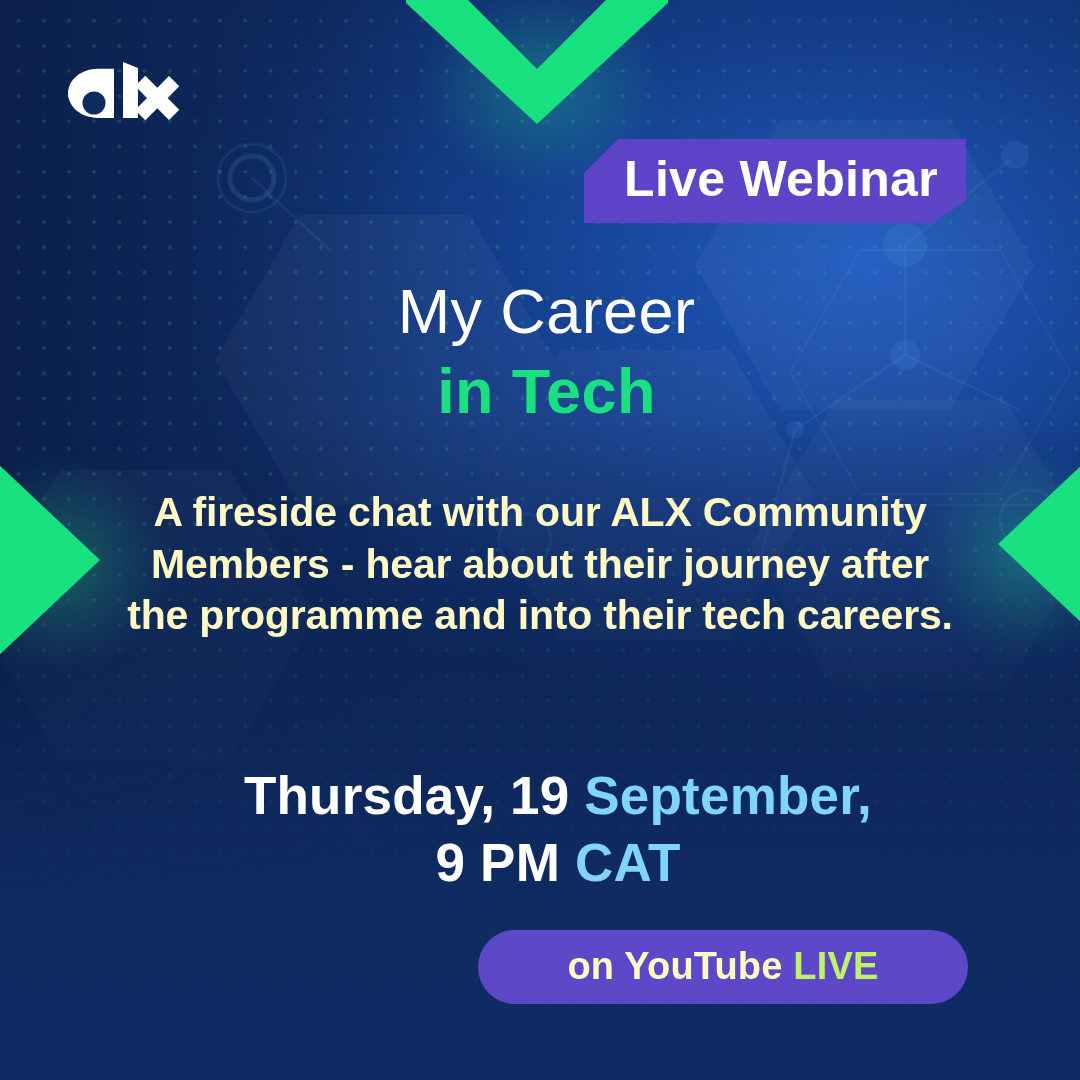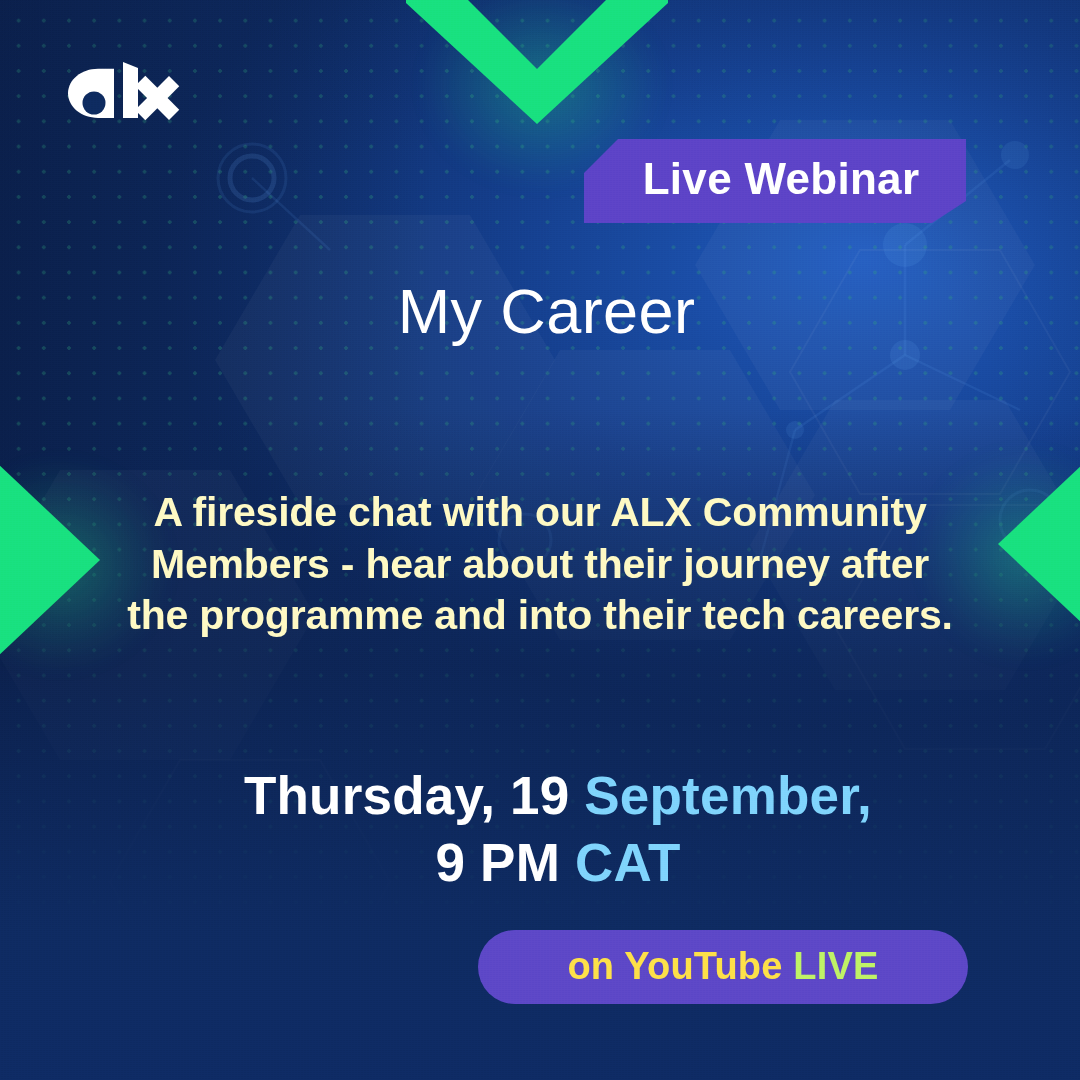--- a/index.html
+++ b/index.html
@@ -81,21 +81,21 @@
   
   #badge {
     position:absolute; left:584px; top:139px;
     width:382px; height:84px;
     background:#5b42c6;
     clip-path:polygon(34px 0, 100% 0, 100% 62px, 348px 100%, 0 100%, 0 34px);
     display:flex; align-items:center; justify-content:center;
   }
   #badge .badge-label {
     color:#ffffff;
-    font-size:44px; font-weight:bold; letter-spacing:.3px;
+    font-size:50px; font-weight:bold; letter-spacing:.3px;
     transform:translate(6px,-2px);
     text-align:right;
   }
 
   
   #content { position:absolute; left:0; right:0; top:0; }
 
   .title {
     position:absolute; left:13px; right:0; top:280px;
     text-align:center; line-height:1.0;
@@ -129,21 +129,21 @@
   .datetime .row { display:block; }
 
   
   #pill {
     position:absolute; left:478px; top:930px;
     width:490px; height:74px;
     background:#5b46c6; border-radius:37px;
     display:flex; align-items:center; justify-content:center;
   }
   #pill .p-text { font-size:38px; font-weight:bold; letter-spacing:.2px; transform:translateY(-1px); }
-  #pill .w { color:#fde047; }
+  #pill .w { color:#fef9c3; }
   #pill .g { color:#bef264; }
 
   
   .noise {
     position:absolute; inset:0; opacity:.055;
     background-image:
       repeating-linear-gradient(0deg, rgba(255,255,255,.6) 0 1px, rgba(0,0,0,0) 1px 2px),
       repeating-linear-gradient(90deg, rgba(255,255,255,.45) 0 1px, rgba(0,0,0,0) 1px 3px);
     mix-blend-mode:overlay;
   }
@@ -237,20 +237,21 @@
   </div>
 
   <div id="badge">
     <span class="badge-label">Live Webinar</span>
   </div>
 
   <div id="content">
 
     <div class="title">
       <span class="l1">My Career</span>
+      <span class="l2">in Tech</span>
     </div>
 
     <div class="blurb">A fireside chat with our ALX Community Members - hear about their journey after the programme and into their tech careers.</div>
 
     <div class="datetime">
       <span class="row">
         <span class="w">Thursday, 19 </span>
         <span class="g">September,</span>
       </span>
       <span class="row">

